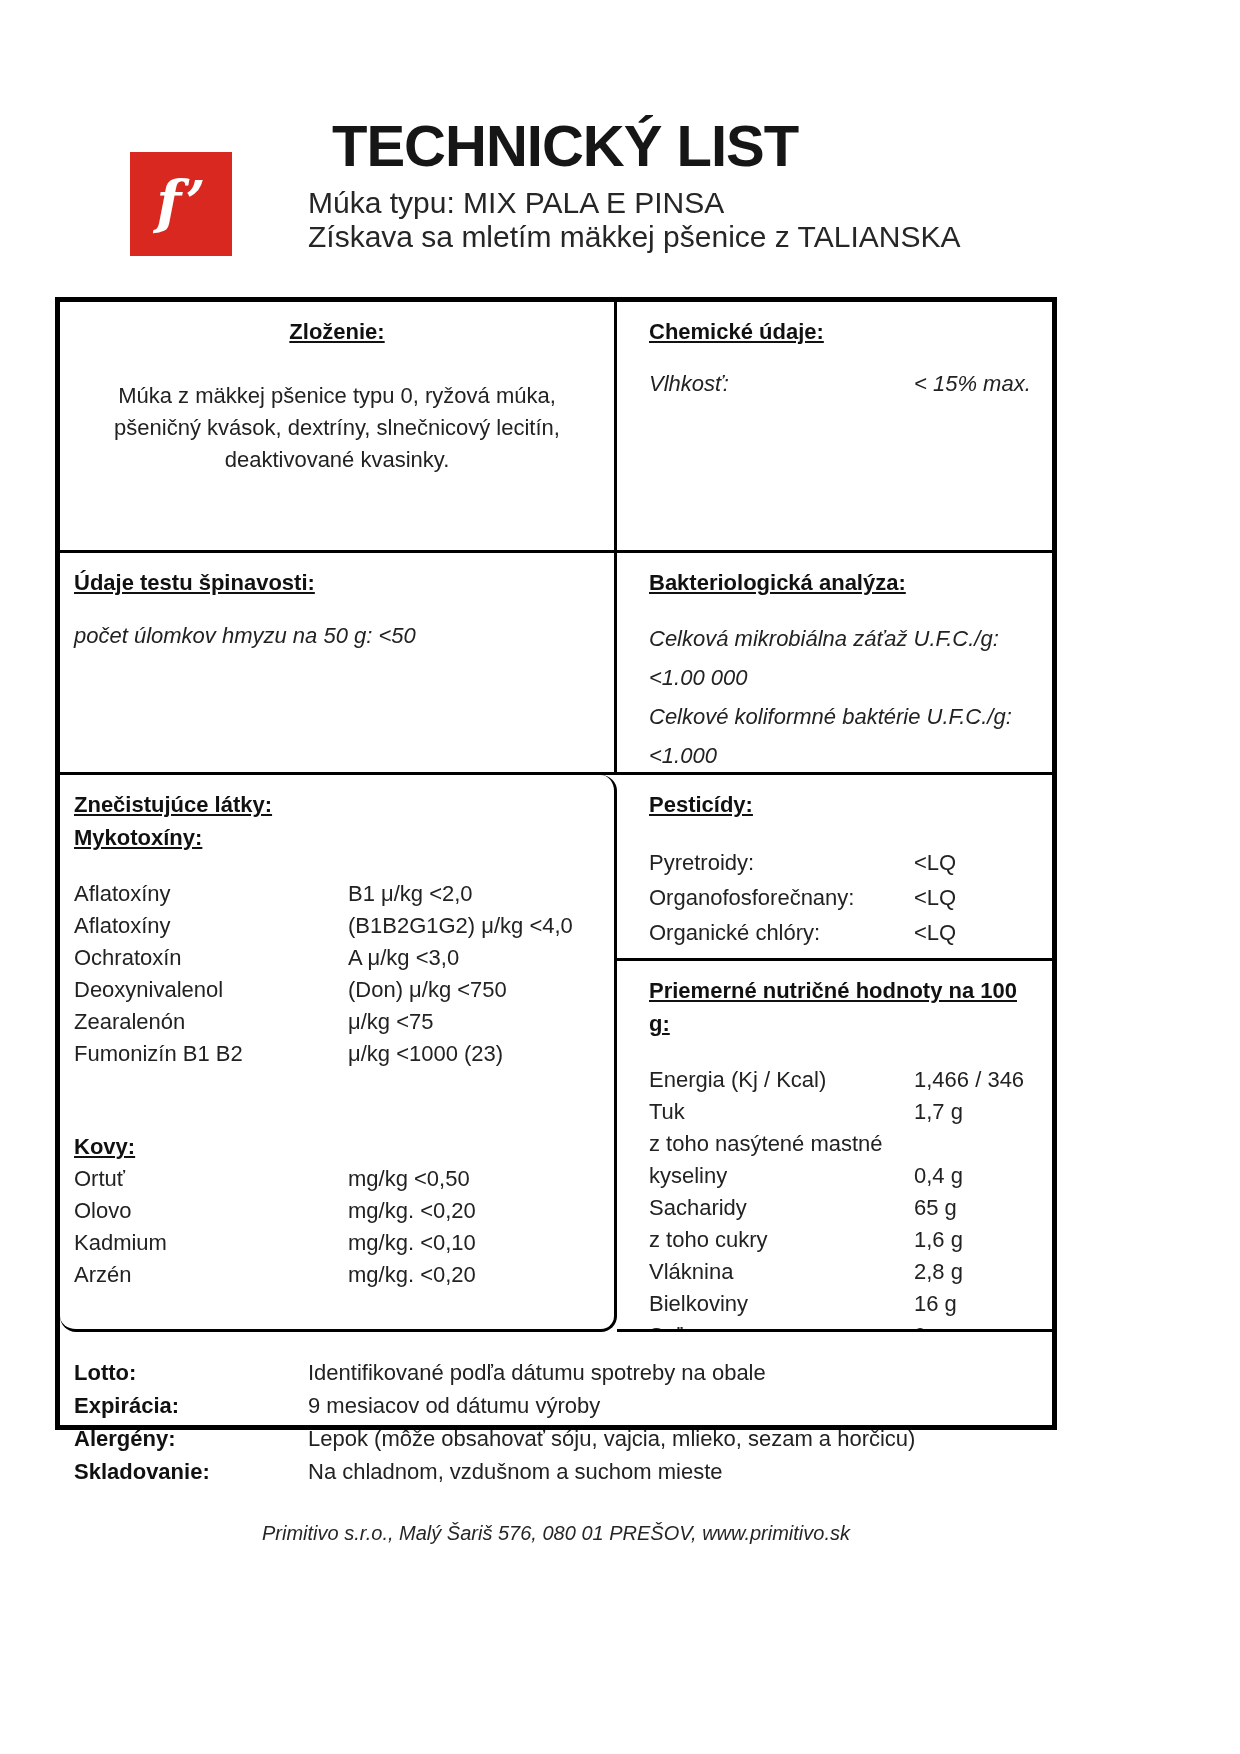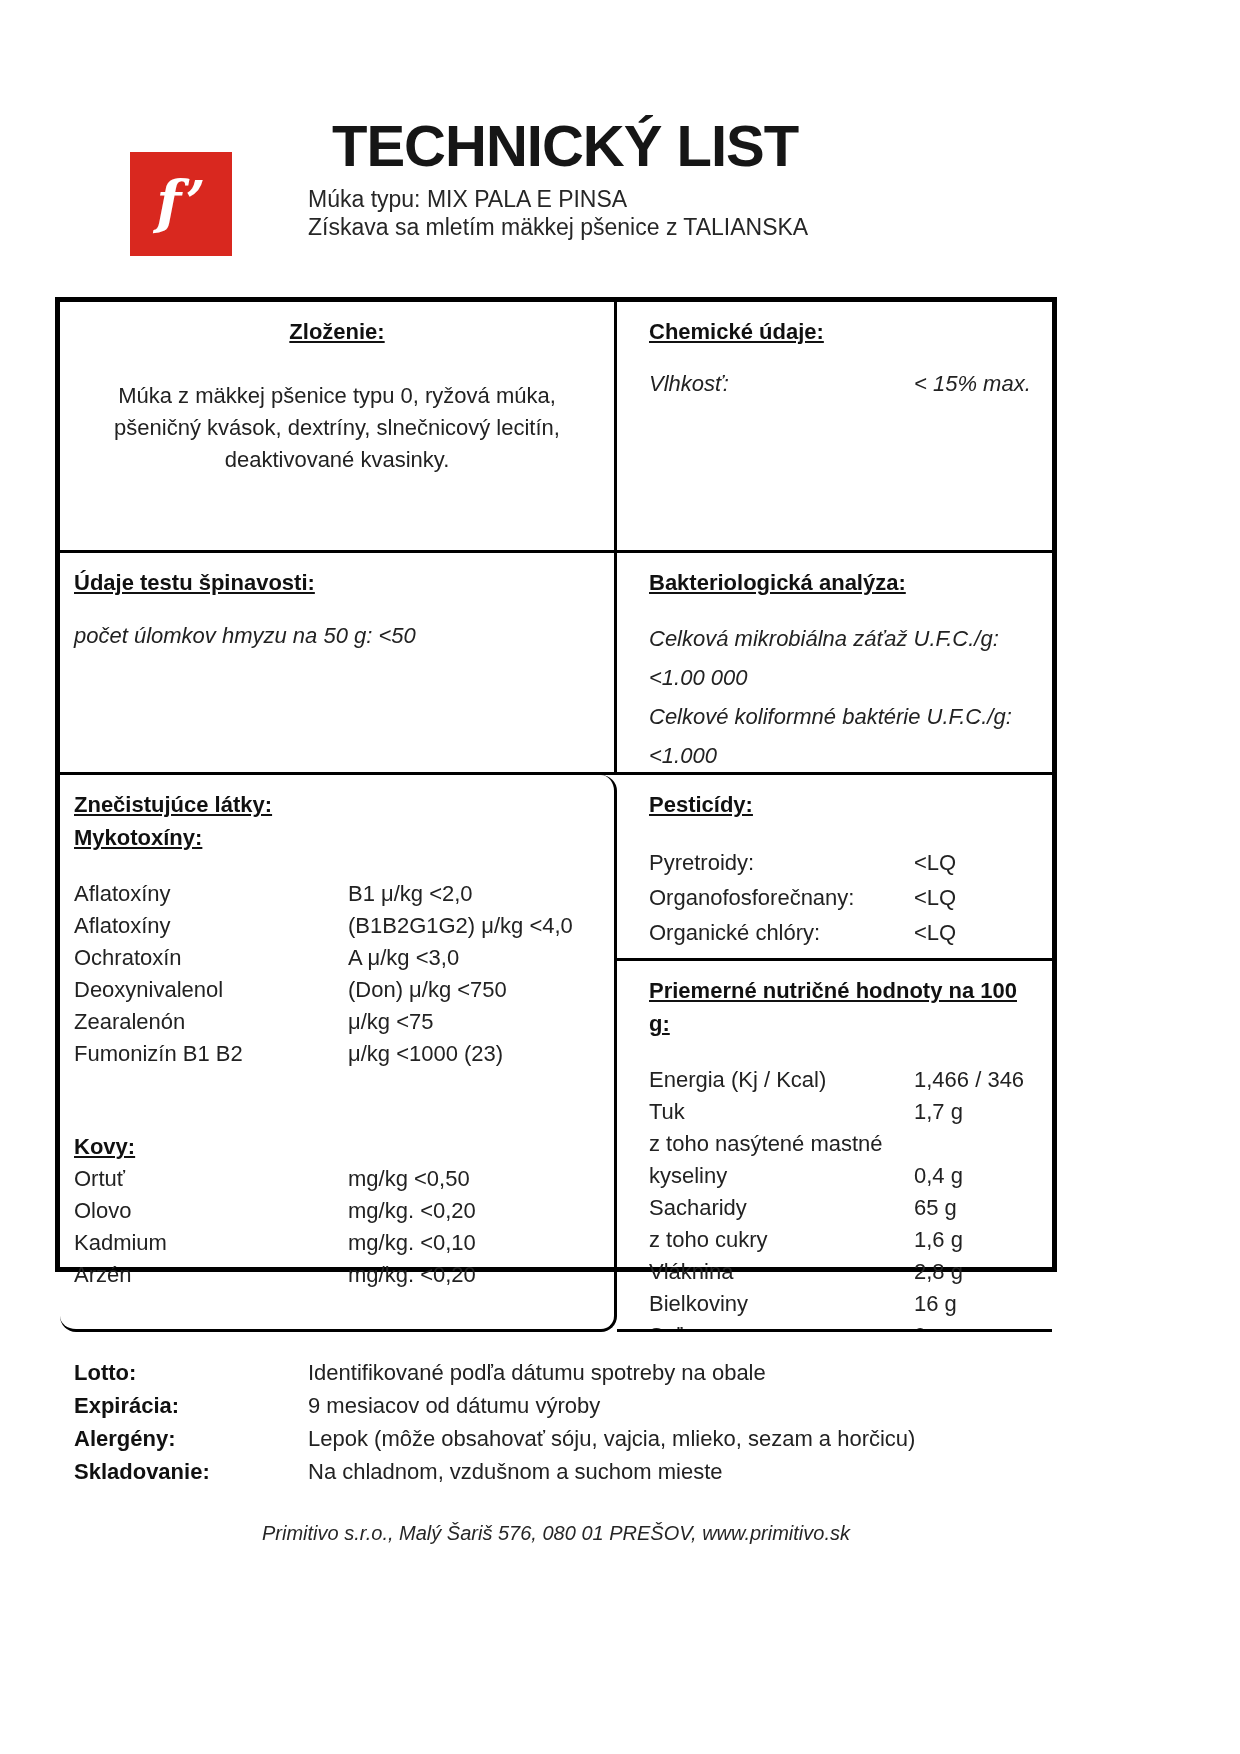--- a/index.html
+++ b/index.html
@@ -24,28 +24,28 @@
     font-style:italic; font-weight:bold;
     font-size:58px; color:#ffffff;
     transform:translateY(-2px);
   }
   .doc-title {
     position:absolute; left:332px; top:112px;
     font-size:58px; font-weight:bold; color:#161616;
     letter-spacing:-1px;
     white-space:nowrap;
   }
-  .subtitle { position:absolute; left:308px; font-size:23px; color:#262626; white-space:nowrap; }
+  .subtitle { position:absolute; left:308px; font-size:30px; color:#262626; white-space:nowrap; }
   .sub1 { top:186px; }
-  .sub2 { top:214px; }
+  .sub2 { top:220px; }
 
   
   .sheet {
     position:absolute; left:55px; top:297px;
-    width:1002px; height:975px;
+    width:1002px; height:1133px;
     border:5px solid #000000;
     display:grid;
     grid-template-columns:557px 435px;
     grid-template-rows:251px 222px 186px 371px 163px;
     font-size:22px; line-height:32px;
   }
   .cell { padding:13px 14px; overflow:hidden; }
   .b-r { border-right:3px solid #000000; }
   .b-b { border-bottom:3px solid #000000; }
   .c-chem, .c-bact, .c-pest, .c-nutr { padding-left:32px; }

